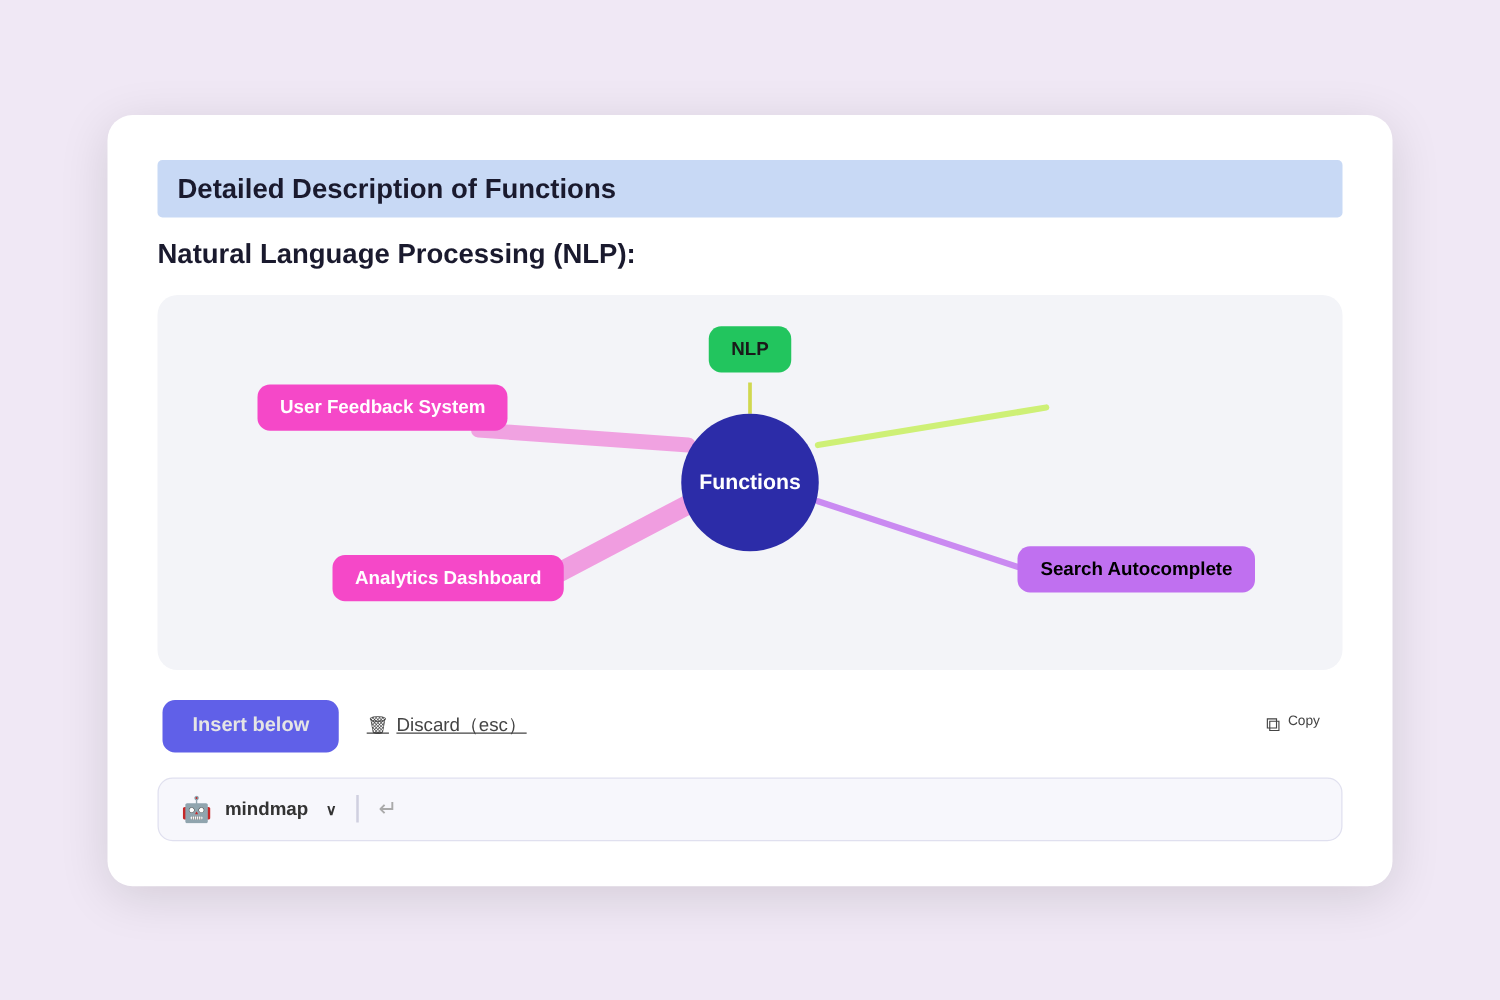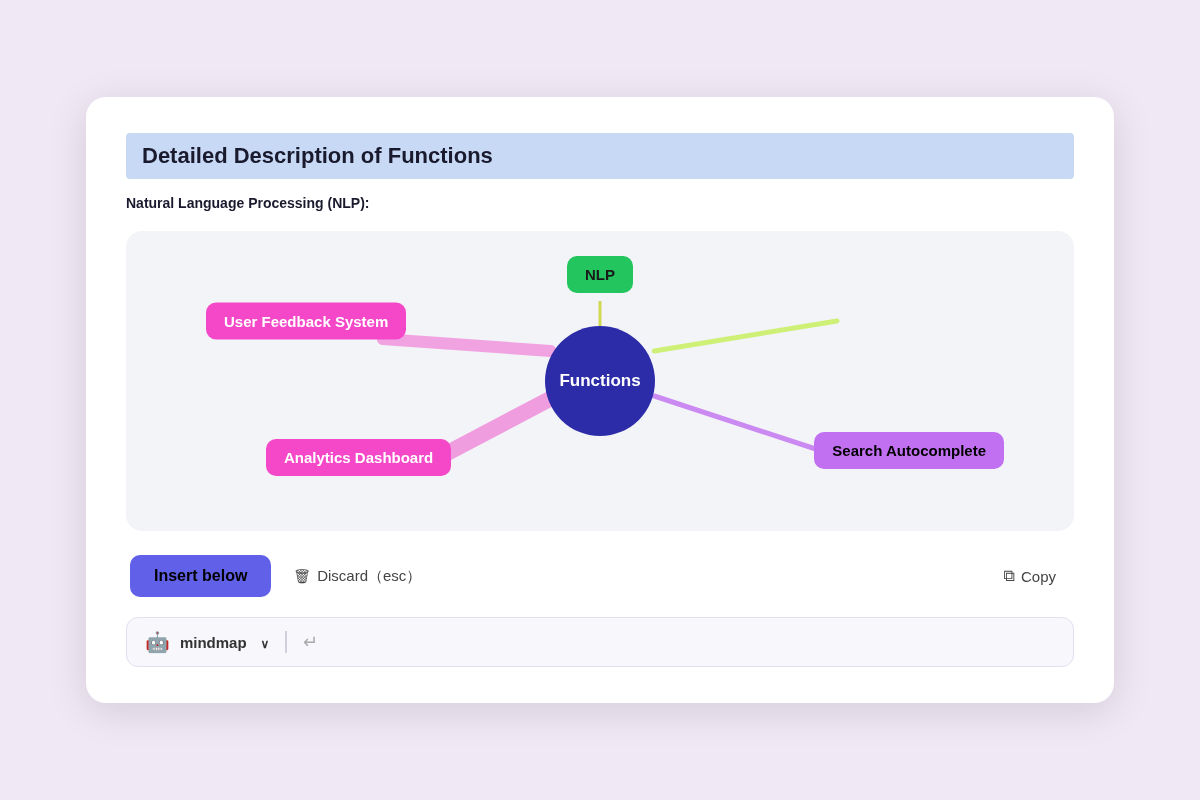--- a/index.html
+++ b/index.html
@@ -30,21 +30,21 @@
       font-size: 22px;
       font-weight: 700;
       padding: 10px 16px;
       border-radius: 4px;
       margin-bottom: 16px;
       display: inline-block;
       width: 100%;
     }
 
     .doc-subtitle {
-      font-size: 14px;
+      font-size: 22px;
       font-weight: 600;
       color: #1a1a2e;
       margin-bottom: 20px;
     }
 
     .mindmap-container {
       background: #f3f4f8;
       border-radius: 16px;
       position: relative;
       height: 300px;
@@ -129,21 +129,21 @@
     .action-bar {
       display: flex;
       align-items: center;
       gap: 8px;
       margin-bottom: 20px;
       padding: 0 4px;
     }
 
     .btn-insert {
       background: #6060e8;
-      color: #000000;
+      color: #e5e5e5;
       border: none;
       border-radius: 10px;
       padding: 12px 24px;
       font-size: 16px;
       font-weight: 700;
       cursor: pointer;
       white-space: nowrap;
     }
 
     .btn-replace {
@@ -160,34 +160,35 @@
     }
 
     .btn-discard {
       background: none;
       border: none;
       color: #444;
       font-size: 15px;
       font-weight: 500;
       cursor: pointer;
       display: flex;
-      align-items: flex-start;
+      align-items: center;
       gap: 6px;
       padding: 10px 14px;
+      text-decoration: underline;
     }
 
     .btn-copy {
       background: none;
       border: none;
       color: #444;
-      font-size: 15px;
+      font-size: 11px;
       font-weight: 500;
       cursor: pointer;
       display: flex;
-      align-items: flex-end;
+      align-items: flex-start;
       gap: 6px;
       padding: 10px 14px;
       margin-left: auto;
     }
 
     
     .followup-bar {
       background: #f7f7fc;
       border: 1.5px solid #e0e0ef;
       border-radius: 12px;

